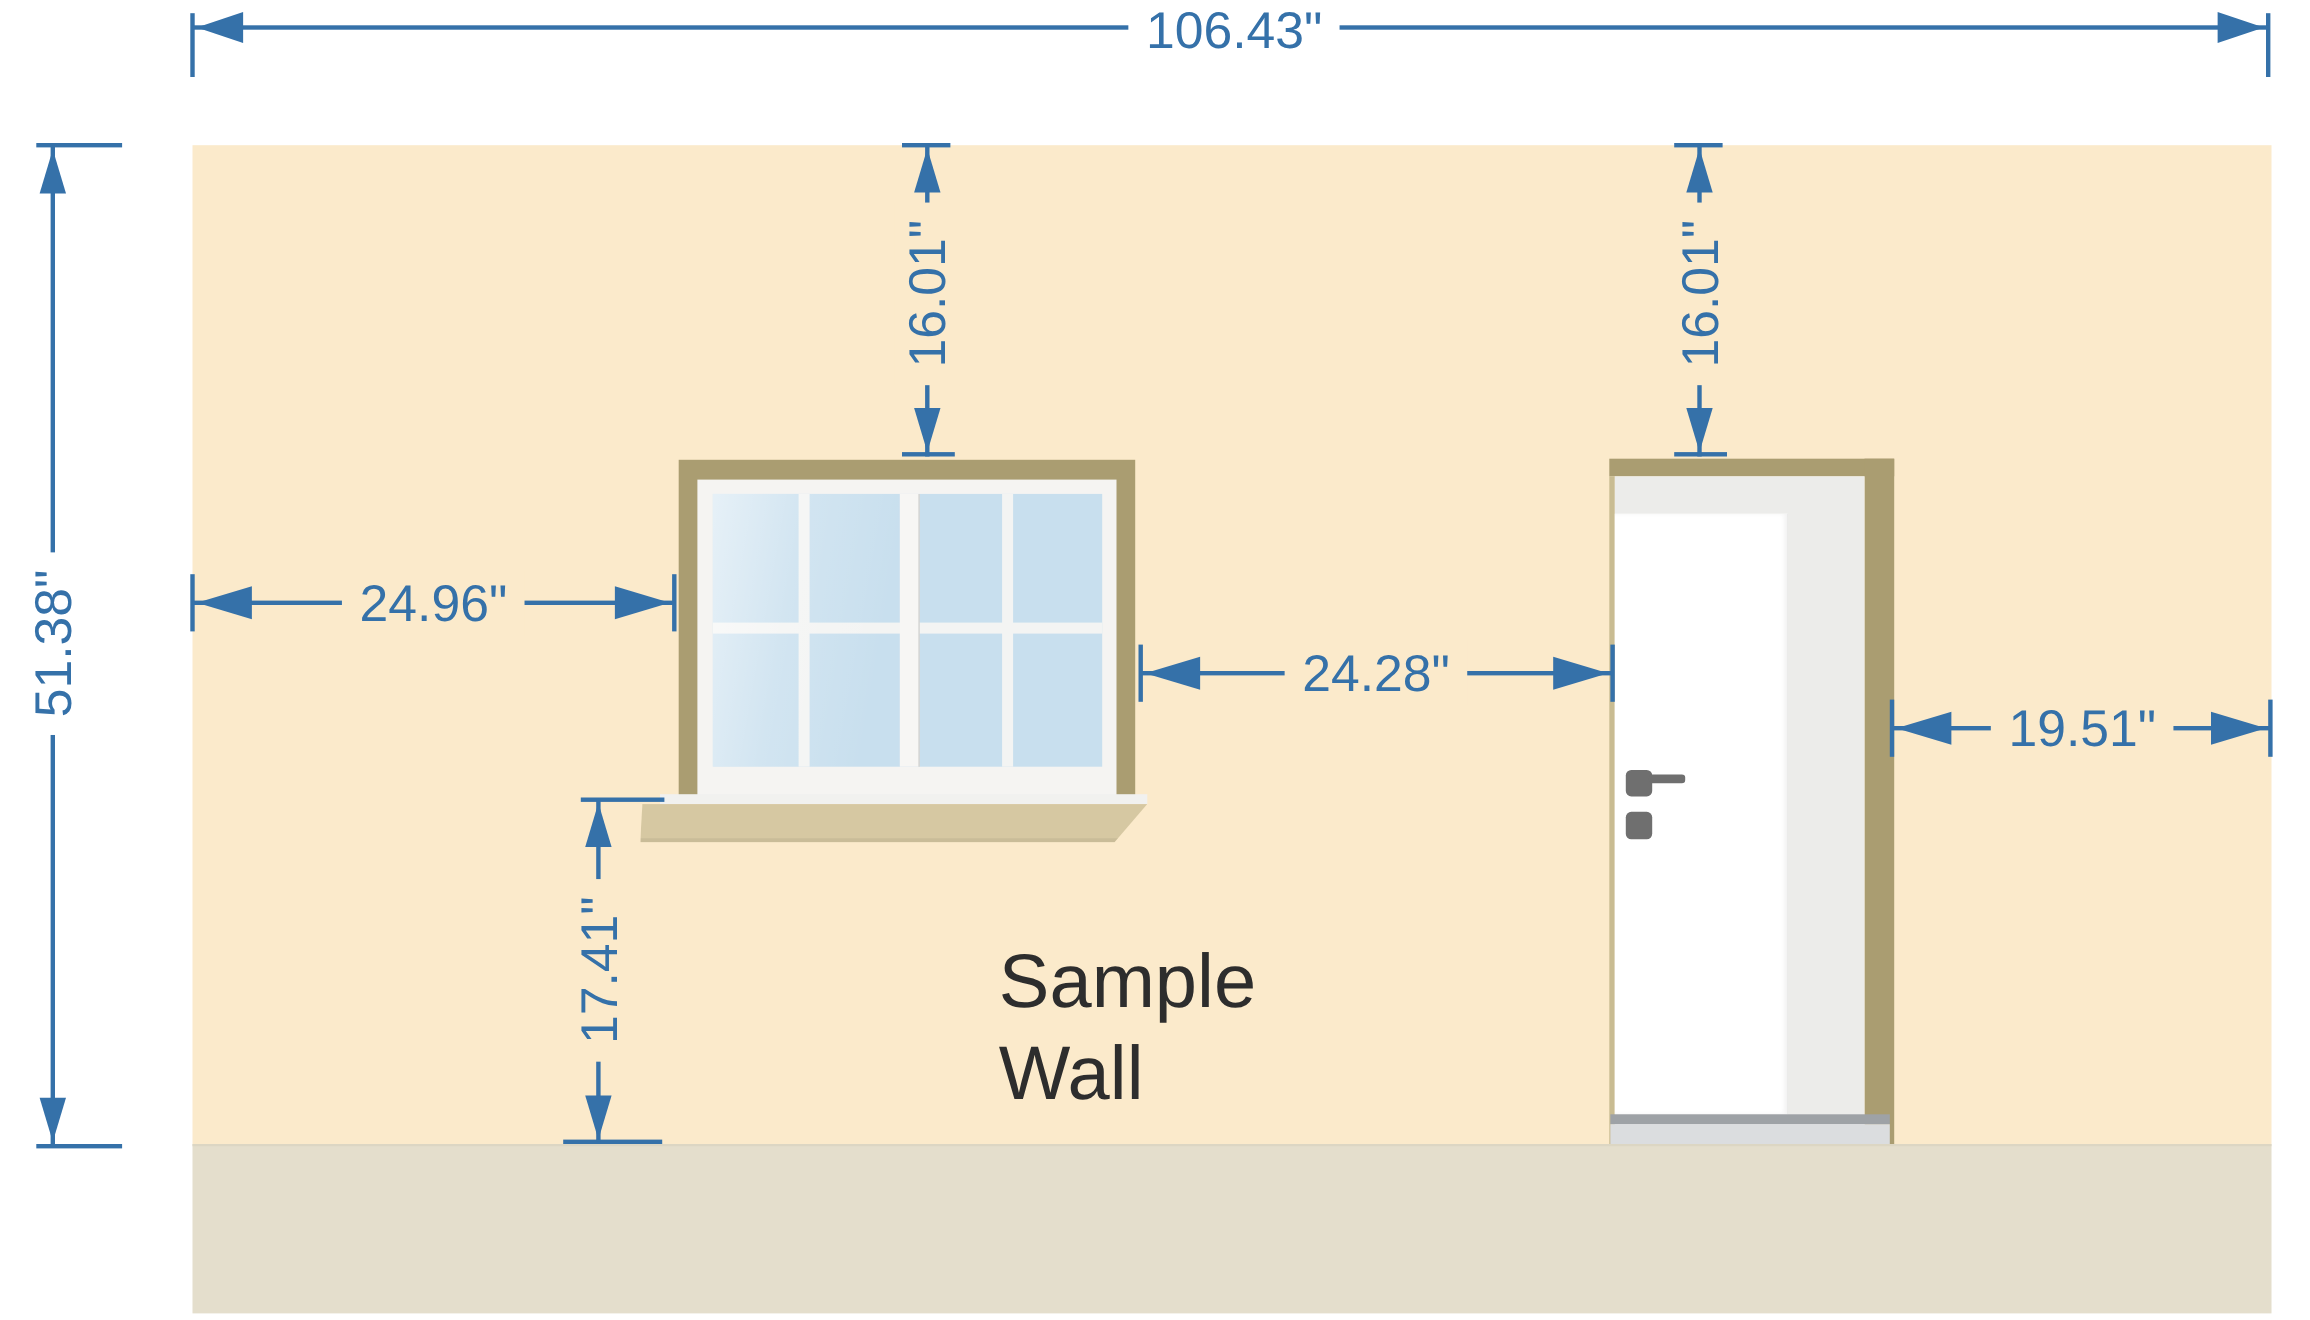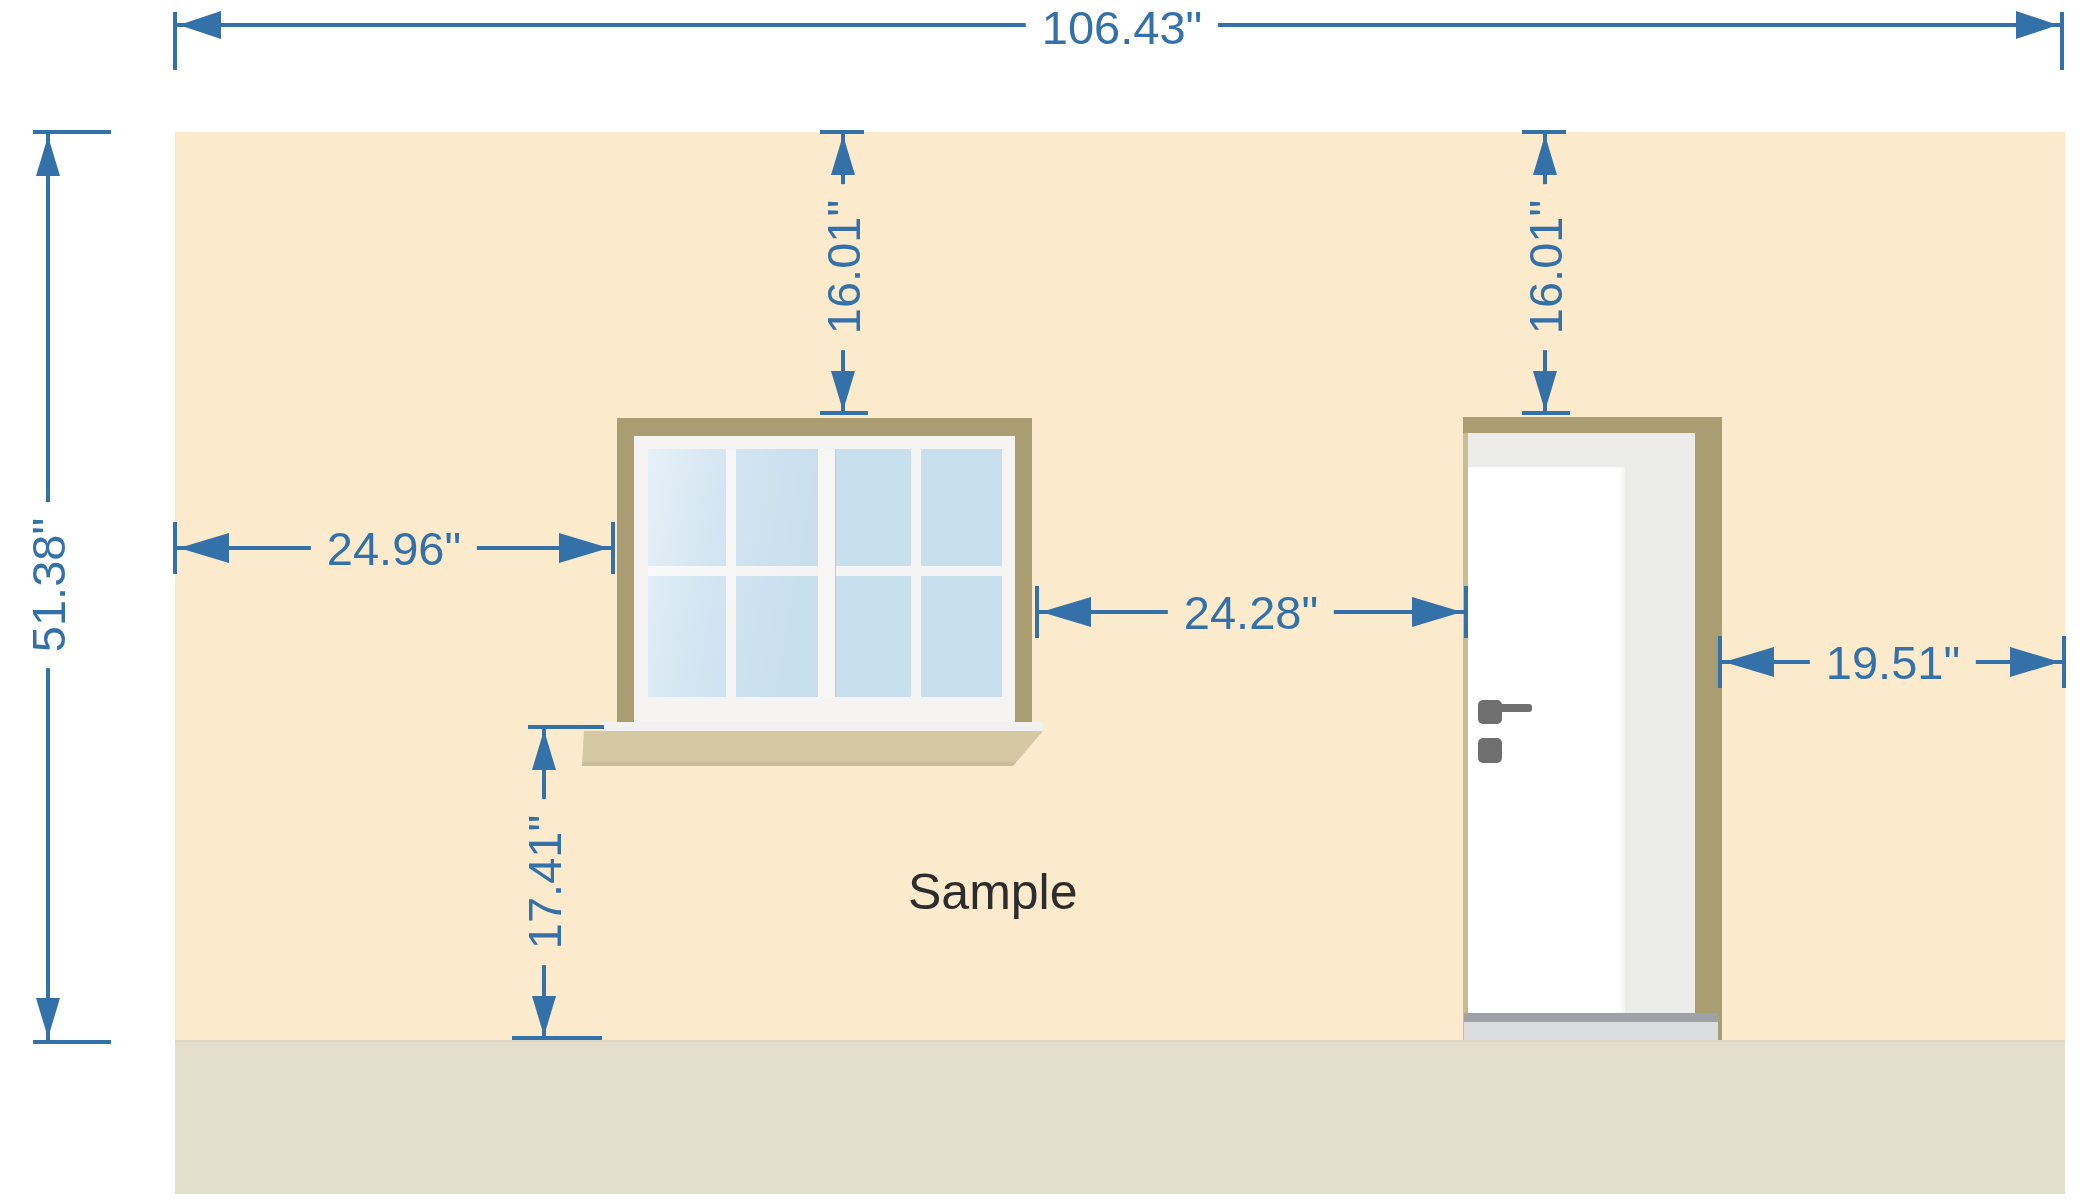--- a/index.html
+++ b/index.html
@@ -59,21 +59,21 @@
   .arr.left.sm{border-top-width:14px;border-bottom-width:14px;border-right-width:42px;}
   .arr.right.sm{border-top-width:14px;border-bottom-width:14px;border-left-width:42px;}
   .arr.up{border-left:12px solid transparent;border-right:12px solid transparent;border-bottom:40px solid var(--blue);}
   .arr.down{border-left:12px solid transparent;border-right:12px solid transparent;border-top:40px solid var(--blue);}
   .dlabel{position:absolute;color:var(--blue);font-size:47px;line-height:1;white-space:nowrap;
     transform:translate(-50%,-50%);padding:6px 16px;}
   .dlabel.vert{transform:translate(-50%,-50%) rotate(-90deg);}
   .on-white{background:#ffffff;}
   .on-wall{background:var(--wall);}
   
-  .caption{left:908px;top:850px;color:var(--ink);font-size:50px;line-height:84px;}
+  .caption{left:908px;top:850px;color:var(--ink);font-size:69px;line-height:84px;}
 </style>
 </head>
 <body>
 
 <div id="canvas">
 
   <div class="abs wall"></div>
   <div class="abs floor"></div>
 
   <div class="abs win-frame"></div>
@@ -94,20 +94,21 @@
   <div class="abs door-jamb"></div>
   <div class="abs door-panel"></div>
   <div class="abs door-threshold-dark"></div>
   <div class="abs door-threshold-light"></div>
   <div class="abs door-handle"></div>
   <div class="abs door-lever"></div>
   <div class="abs door-lock"></div>
 
   <div class="abs caption">
     <div>Sample</div>
+    <div>Wall</div>
   </div>
 
   <div>
     <div class="tick-v" style="left:173px;top:12px;height:58px;"></div>
     <div class="tick-v" style="left:2060px;top:12px;height:58px;"></div>
     <div class="dline-h" style="left:175px;top:23px;width:1887px;"></div>
     <div class="arr left sm" style="left:179px;top:11px;"></div>
     <div class="arr right sm" style="left:2016px;top:11px;"></div>
     <div class="dlabel on-white" style="left:1122px;top:27px;">106.43"</div>
   </div>

